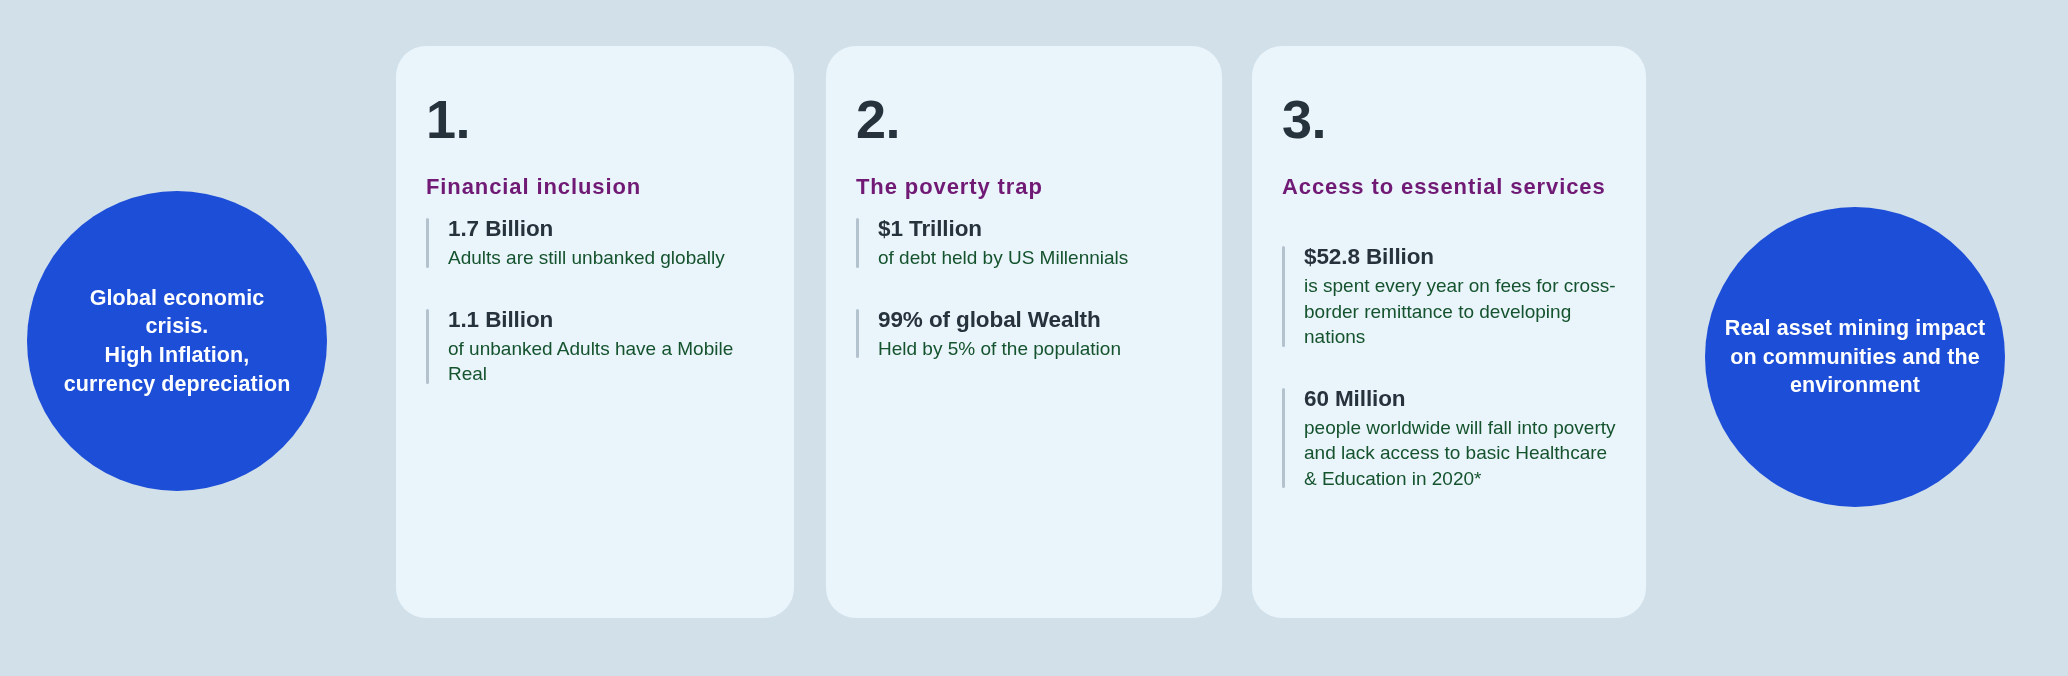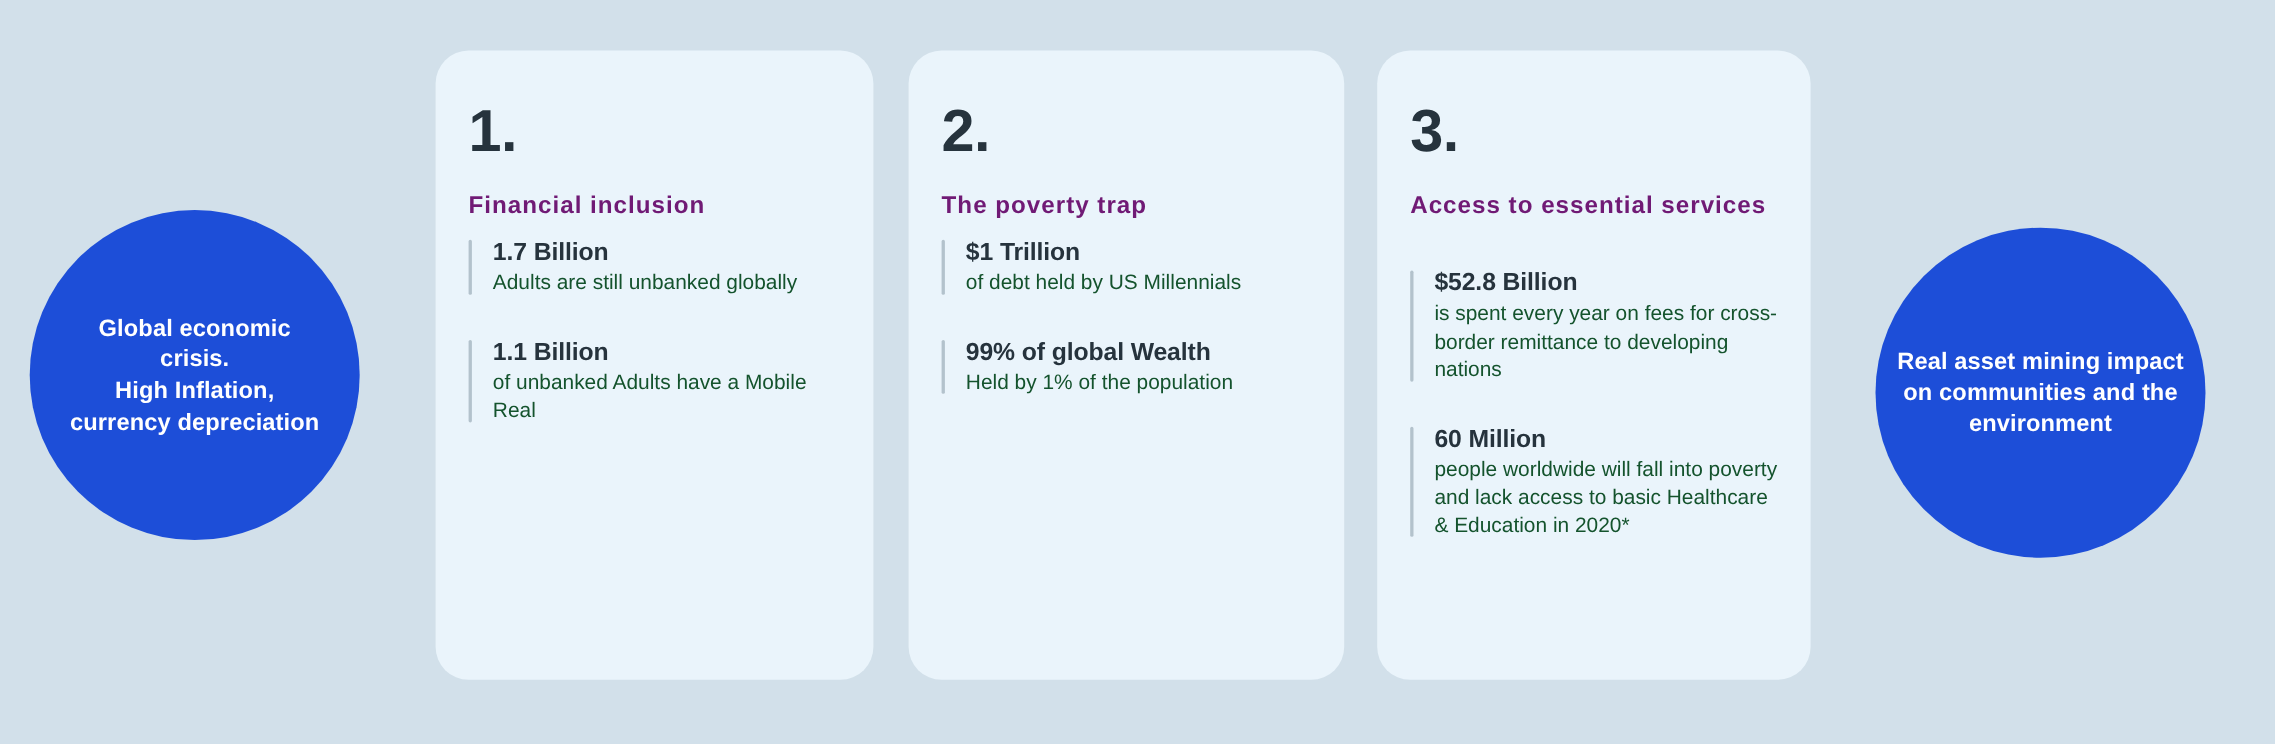--- a/index.html
+++ b/index.html
@@ -161,21 +161,21 @@
   <div class="card" id="card-2">
     <div class="card-number">2.</div>
     <div class="card-title">The poverty trap</div>
     <div class="stats">
       <div class="stat">
         <div class="stat-value">$1 Trillion</div>
         <div class="stat-desc">of debt held by US Millennials</div>
       </div>
       <div class="stat">
         <div class="stat-value">99% of global Wealth</div>
-        <div class="stat-desc">Held by 1% of the population</div>
+        <div class="stat-desc">Held by 5% of the population</div>
       </div>
     </div>
   </div>
 
   <div class="card" id="card-3">
     <div class="card-number">3.</div>
     <div class="card-title">Access to essential services</div>
     <div class="stats">
       <div class="stat">
         <div class="stat-value">$52.8 Billion</div>

